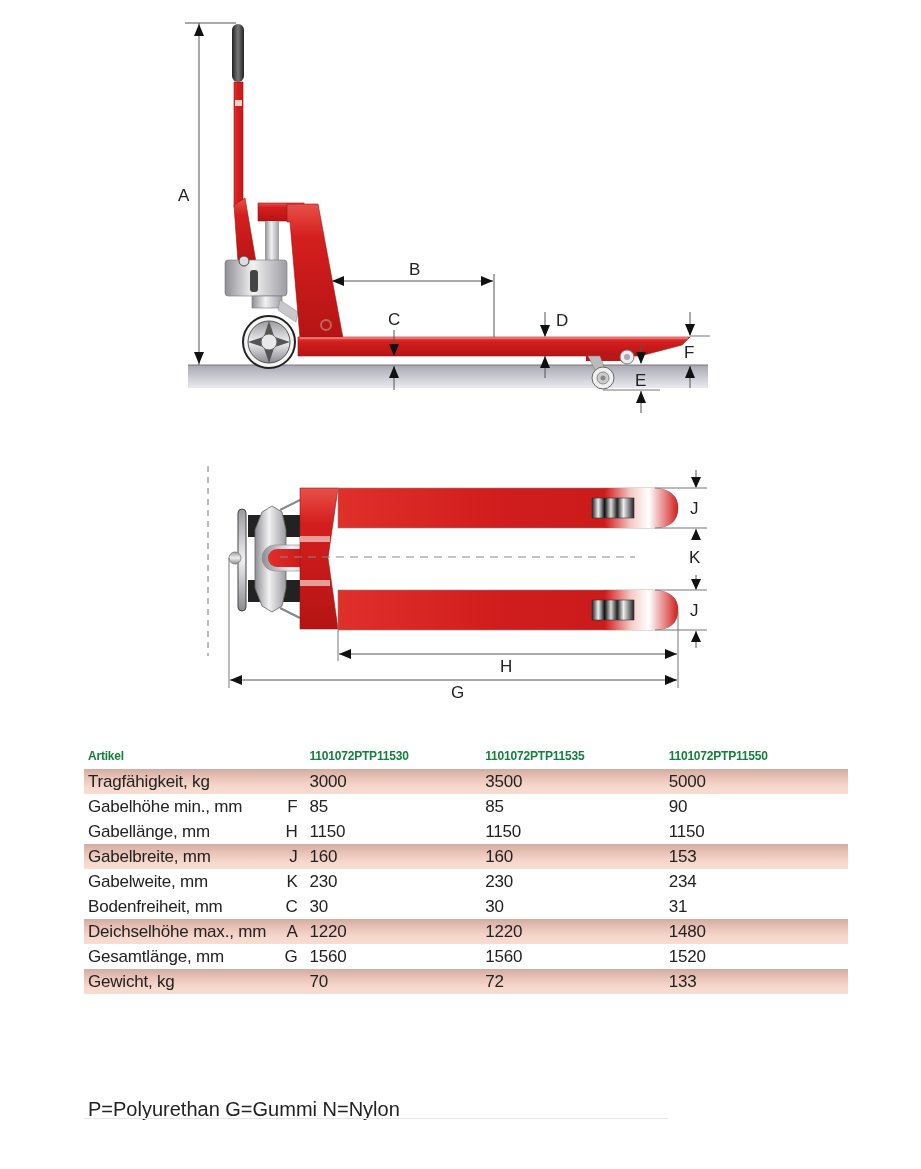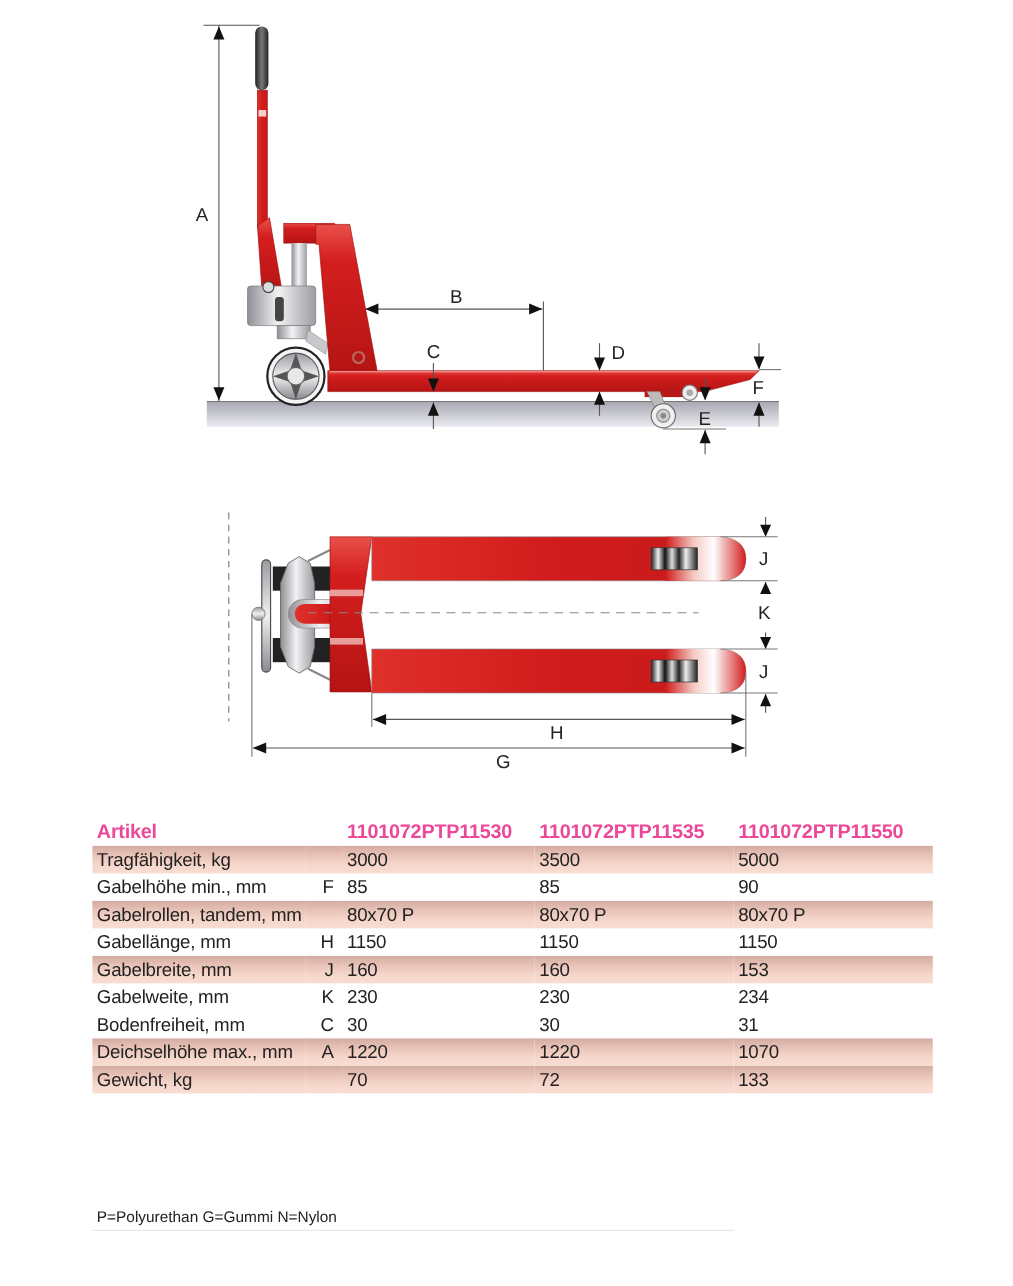--- a/index.html
+++ b/index.html
@@ -3,30 +3,30 @@
   <meta charset="utf-8">
   <style>
     html, body { margin: 0; padding: 0; background: #ffffff; }
     body { width: 921px; height: 1169px; position: relative; overflow: hidden;
            font-family: "Liberation Sans", "DejaVu Sans", sans-serif; color: #222; }
     .diagram { position: absolute; left: 0; top: 0; width: 921px; }
     .dim-label { font-family: "Liberation Sans", sans-serif; font-size: 17px; fill: #222; }
     .spec-table { position: absolute; left: 84px; top: 743px; width: 764px; border-collapse: collapse; }
     .spec-table td { padding: 0 4px; height: 25px; font-size: 17px; line-height: 25px; white-space: nowrap;
                      letter-spacing: -0.2px; }
-    .spec-table tr.head td { font-weight: bold; font-size: 18px; height: 26px; color: #ec4899; }
+    .spec-table tr.head td { font-weight: bold; font-size: 12px; height: 26px; color: #15803d; }
     .spec-table tr.shaded td {
       background: linear-gradient(to bottom, #d3aba2 0%, #e9c3b7 35%, #f6d7cc 70%, #f9ddd2 100%);
     }
     .spec-table td.c-label { width: 178px; padding-left: 4px; }
     .spec-table td.c-sym { width: 24px; text-align: right; padding-right: 8px; }
     .spec-table td.c-v1 { width: 172px; }
     .spec-table td.c-v2 { width: 180px; }
     .spec-table td.c-v3 { width: 180px; }
-    .footnote { position: absolute; left: 88px; top: 1098px; font-size: 14px; color: #222; }
+    .footnote { position: absolute; left: 88px; top: 1098px; font-size: 20px; color: #222; }
     .footnote-line { position: absolute; left: 84px; top: 1118px; width: 584px; height: 1px; background: #e6e6e6; }
   </style>
 </head>
 <body>
 
 <svg class="diagram" width="921" height="710" viewBox="0 0 921 710" xmlns="http://www.w3.org/2000/svg">
   <defs>
     <linearGradient id="redV" x1="0" y1="0" x2="0" y2="1">
       <stop offset="0" stop-color="#e8504a"></stop>
       <stop offset="0.25" stop-color="#d41e1e"></stop>
@@ -228,27 +228,20 @@
       <td>3500</td>
       <td>5000</td>
     </tr>
     <tr>
       <td class="c-label">Gabelhöhe min., mm</td>
       <td class="c-sym">F</td>
       <td>85</td>
       <td>85</td>
       <td>90</td>
     </tr>
-    <tr class="shaded">
-      <td class="c-label">Gabelrollen, tandem, mm</td>
-      <td class="c-sym"></td>
-      <td>80x70 P</td>
-      <td>80x70 P</td>
-      <td>80x70 P</td>
-    </tr>
     <tr>
       <td class="c-label">Gabellänge, mm</td>
       <td class="c-sym">H</td>
       <td>1150</td>
       <td>1150</td>
       <td>1150</td>
     </tr>
     <tr class="shaded">
       <td class="c-label">Gabelbreite, mm</td>
       <td class="c-sym">J</td>
@@ -268,21 +261,28 @@
       <td class="c-sym">C</td>
       <td>30</td>
       <td>30</td>
       <td>31</td>
     </tr>
     <tr class="shaded">
       <td class="c-label">Deichselhöhe max., mm</td>
       <td class="c-sym">A</td>
       <td>1220</td>
       <td>1220</td>
-      <td>1070</td>
+      <td>1480</td>
+    </tr>
+    <tr>
+      <td class="c-label">Gesamtlänge, mm</td>
+      <td class="c-sym">G</td>
+      <td>1560</td>
+      <td>1560</td>
+      <td>1520</td>
     </tr>
     <tr class="shaded">
       <td class="c-label">Gewicht, kg</td>
       <td class="c-sym"></td>
       <td>70</td>
       <td>72</td>
       <td>133</td>
     </tr>
   </tbody>
 </table>

